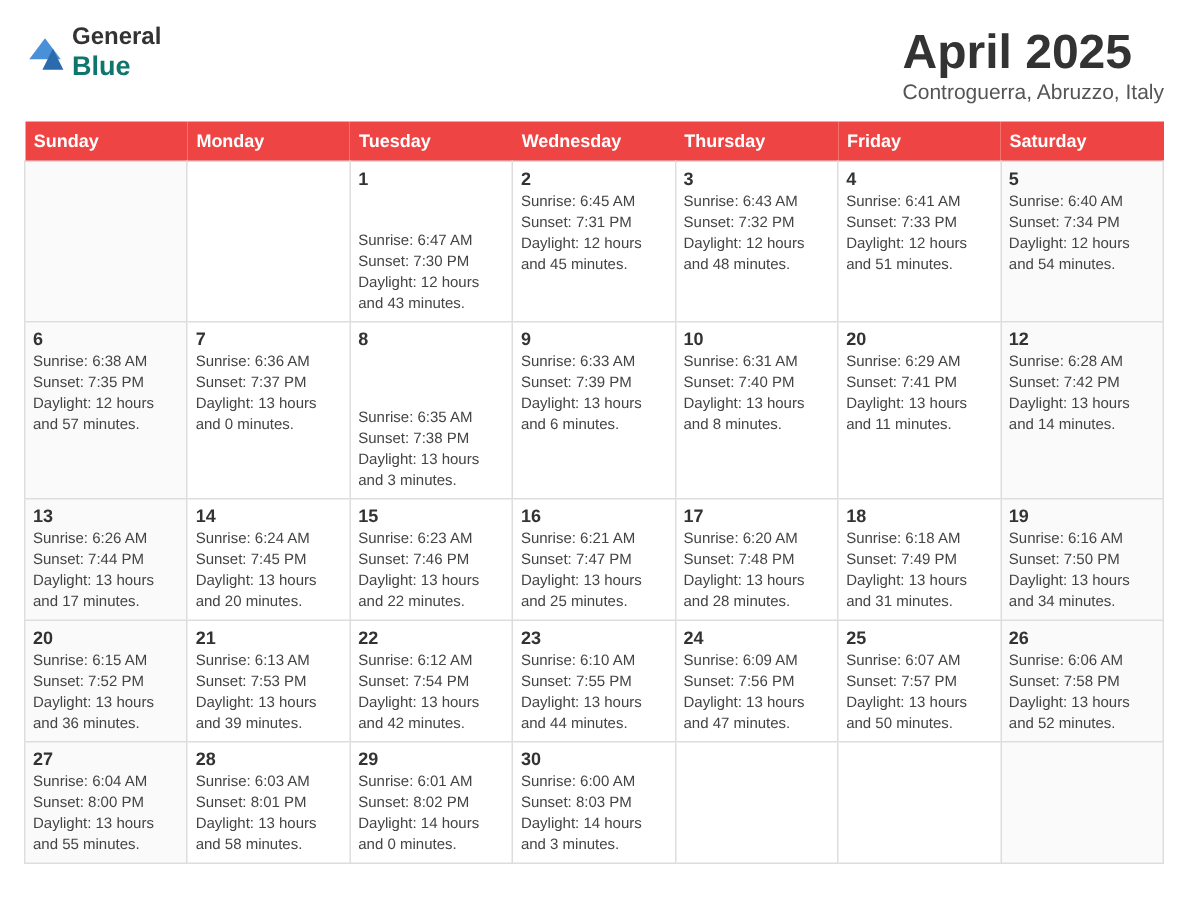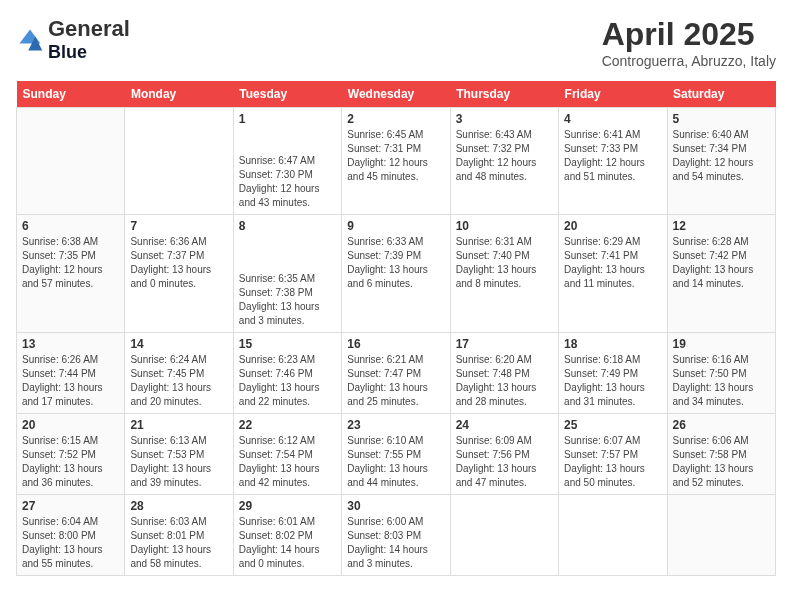--- a/index.html
+++ b/index.html
@@ -15,28 +15,28 @@
       justify-content: space-between;
       align-items: flex-start;
       margin-bottom: 12px;
     }
     .logo {
       display: flex;
       align-items: center;
       gap: 4px;
     }
     .logo-text-general {
-      font-size: 22px;
+      font-size: 16px;
       font-weight: bold;
       color: #333;
     }
     .logo-text-blue {
       font-size: 18px;
       font-weight: bold;
-      color: #0f172a;
+      color: #0f766e;
     }
     .logo-icon {
       width: 28px;
       height: 28px;
     }
     .title-block {
       text-align: left;
     }
     .month-title {
       font-size: 32px;

